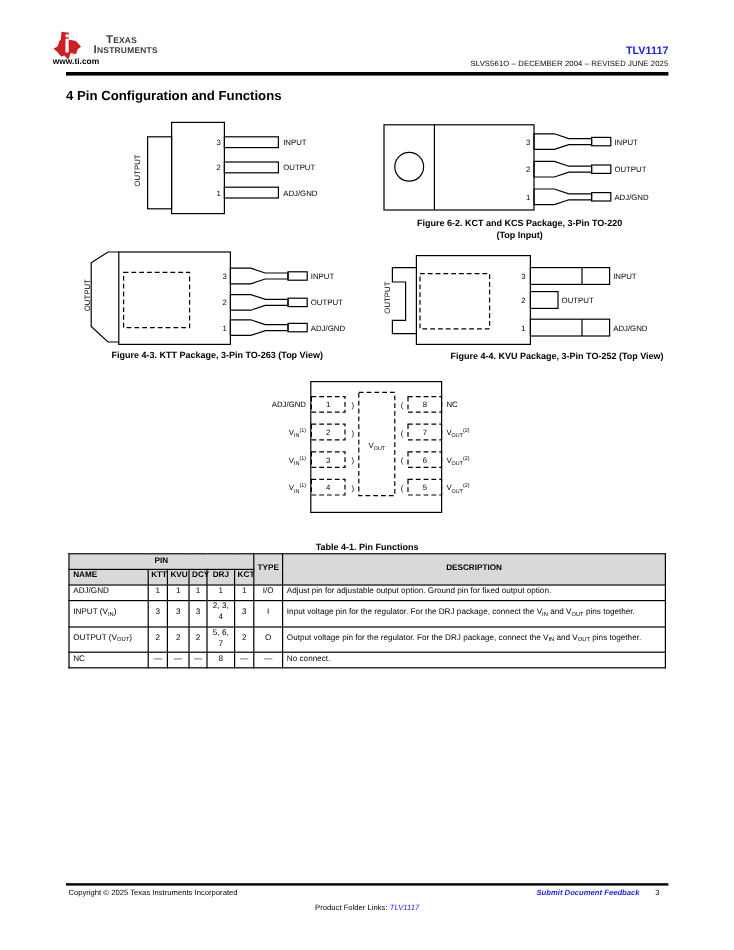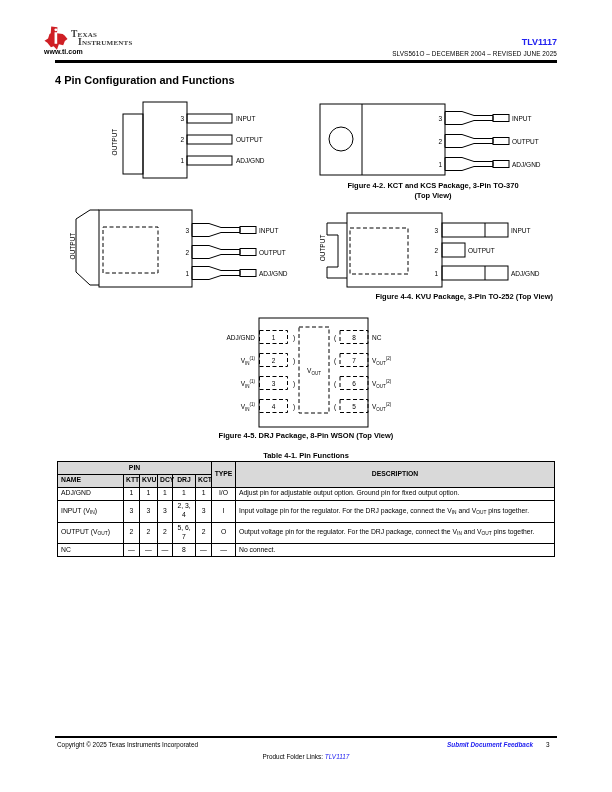--- a/index.html
+++ b/index.html
@@ -1,21 +1,21 @@
 <!DOCTYPE html>
 <html><head>
 <meta charset="utf-8">
 <style>
   html,body{margin:0;padding:0;background:#888;}
   .page{position:relative;width:612px;height:792px;background:#fff;margin:0 auto;
         font-family:"Liberation Sans",sans-serif;color:#000;overflow:hidden;}
   .abs{position:absolute;}
   
-  .wordmark{font-family:Liberation Serif, serif;font-variant:small-caps;font-weight:bold;
-            color:#3b3b3b;line-height:8px;font-size:9.5px;letter-spacing:.2px;}
+  .wordmark{font-family:Liberation Sans, sans-serif;font-variant:small-caps;font-weight:bold;
+            color:#3b3b3b;line-height:8px;font-size:9.5px;letter-spacing:.2px;text-align:center;}
   .site{font-weight:bold;font-size:7px;}
   .part-no{color:#2121f0;font-weight:bold;font-size:9px;text-align:right;}
   .doc-info{font-size:6.4px;text-align:right;letter-spacing:.1px;}
   .rule{background:#000;}
   .sec-title{font-size:11px;font-weight:bold;}
   
   svg text{fill:#000;font-family:"Liberation Sans",sans-serif;font-size:6.5px;}
   svg .ln{fill:none;stroke:#000;stroke-width:1;}
   svg .dash{stroke-dasharray:4 2.5;}
   .caption{font-size:7.5px;font-weight:bold;text-align:center;line-height:9.5px;}
@@ -79,42 +79,43 @@
     <polygon class="ln" points="130,57.5 147,57.5 159,61.5 178,61.5 178,66.5 159,66.5 147,70.5 130,70.5"></polygon>
     <rect class="ln" x="178" y="60.5" width="16" height="7"></rect>
     <text x="127" y="20.5" text-anchor="end">3</text>
     <text x="127" y="43.5" text-anchor="end">2</text>
     <text x="127" y="66.5" text-anchor="end">1</text>
     <text x="197" y="20.5">INPUT</text>
     <text x="197" y="43.5">OUTPUT</text>
     <text x="197" y="66.5">ADJ/GND</text>
   </svg>
   <div class="abs caption" style="left:313px;top:181px;width:240px;">
-    <div>Figure 4-2. KCT and KCS Package, 3-Pin TO-370</div>
-    <div>(Top View)</div>
+    <div>Figure 6-2. KCT and KCS Package, 3-Pin TO-220</div>
+    <div>(Top Input)</div>
   </div>
 
   <svg class="abs" style="left:60px;top:205px;" width="245" height="86">
     <rect class="ln" x="39" y="5" width="93" height="77"></rect>
     <path class="ln" d="M39,5 L30,5 L16,14 L16,67 L30,80 L39,80"></path>
     <text x="15" y="45" text-anchor="middle" transform="rotate(-90 13 43)">OUTPUT</text>
     <rect class="ln dash" x="43" y="22" width="55" height="46"></rect>
     <polygon class="ln" points="132,18.5 149,18.5 161,22.5 180,22.5 180,27.5 161,27.5 149,31.5 132,31.5"></polygon>
     <rect class="ln" x="180" y="21.5" width="16" height="7"></rect>
     <polygon class="ln" points="132,40.5 149,40.5 161,44.5 180,44.5 180,49.5 161,49.5 149,53.5 132,53.5"></polygon>
     <rect class="ln" x="180" y="43.5" width="16" height="7"></rect>
     <polygon class="ln" points="132,61.5 149,61.5 161,65.5 180,65.5 180,70.5 161,70.5 149,74.5 132,74.5"></polygon>
     <rect class="ln" x="180" y="64.5" width="16" height="7"></rect>
     <text x="129" y="27.5" text-anchor="end">3</text>
     <text x="129" y="49.5" text-anchor="end">2</text>
     <text x="129" y="70.5" text-anchor="end">1</text>
     <text x="199" y="27.5">INPUT</text>
     <text x="199" y="49.5">OUTPUT</text>
     <text x="199" y="70.5">ADJ/GND</text>
   </svg>
+  <div class="abs caption" style="left:57px;top:291px;width:248px;">Figure 4-3. KTT Package, 3-Pin TO-263 (Top View)</div>
 
   <svg class="abs" style="left:318px;top:210px;" width="232" height="80">
     <rect class="ln" x="29" y="3" width="95" height="74"></rect>
     <path class="ln" d="M29,13 L9,13 L9,25 L20,25 L20,57 L9,57 L9,68 L29,68"></path>
     <text x="7" y="42" text-anchor="middle" transform="rotate(-90 5 40)">OUTPUT</text>
     <rect class="ln dash" x="32" y="18" width="58" height="46"></rect>
     <rect class="ln" x="124" y="13" width="66" height="14"></rect>
     <line class="ln" x1="167" y1="13" x2="167" y2="27"></line>
     <rect class="ln" x="124" y="33" width="23" height="14"></rect>
     <rect class="ln" x="124" y="56" width="66" height="14"></rect>
@@ -162,21 +163,20 @@
     <text x="65" y="24.5" text-anchor="end"><tspan>ADJ/GND</tspan><tspan dy="2" font-size="4.5"></tspan><tspan dy="-4.5" font-size="4.5"></tspan></text>
     <text x="65" y="47.5" text-anchor="end"><tspan>V</tspan><tspan dy="2" font-size="4.5">IN</tspan><tspan dy="-4.5" font-size="4.5">(1)</tspan></text>
     <text x="65" y="70.5" text-anchor="end"><tspan>V</tspan><tspan dy="2" font-size="4.5">IN</tspan><tspan dy="-4.5" font-size="4.5">(1)</tspan></text>
     <text x="65" y="93.5" text-anchor="end"><tspan>V</tspan><tspan dy="2" font-size="4.5">IN</tspan><tspan dy="-4.5" font-size="4.5">(1)</tspan></text>
 
     <text x="182" y="24.5"><tspan>NC</tspan><tspan dy="2" font-size="4.5"></tspan><tspan dy="-4.5" font-size="4.5"></tspan></text>
     <text x="182" y="47.5"><tspan>V</tspan><tspan dy="2" font-size="4.5">OUT</tspan><tspan dy="-4.5" font-size="4.5">(2)</tspan></text>
     <text x="182" y="70.5"><tspan>V</tspan><tspan dy="2" font-size="4.5">OUT</tspan><tspan dy="-4.5" font-size="4.5">(2)</tspan></text>
     <text x="182" y="93.5"><tspan>V</tspan><tspan dy="2" font-size="4.5">OUT</tspan><tspan dy="-4.5" font-size="4.5">(2)</tspan></text>
   </svg>
-  <div class="abs caption" style="left:150px;top:431px;width:312px;">Figure 4-5. DRJ Package, 8-Pin WSON (Top View)</div>
 
   <div class="abs tbl-title" style="left:57px;top:451px;width:498px;">Table 4-1. Pin Functions</div>
   <div class="abs" style="left:57px;top:461px;">
     <table>
       <colgroup>
         <col style="width:66px">
           <col style="width:16px">
           <col style="width:18px">
           <col style="width:15px">
         <col style="width:23px">

